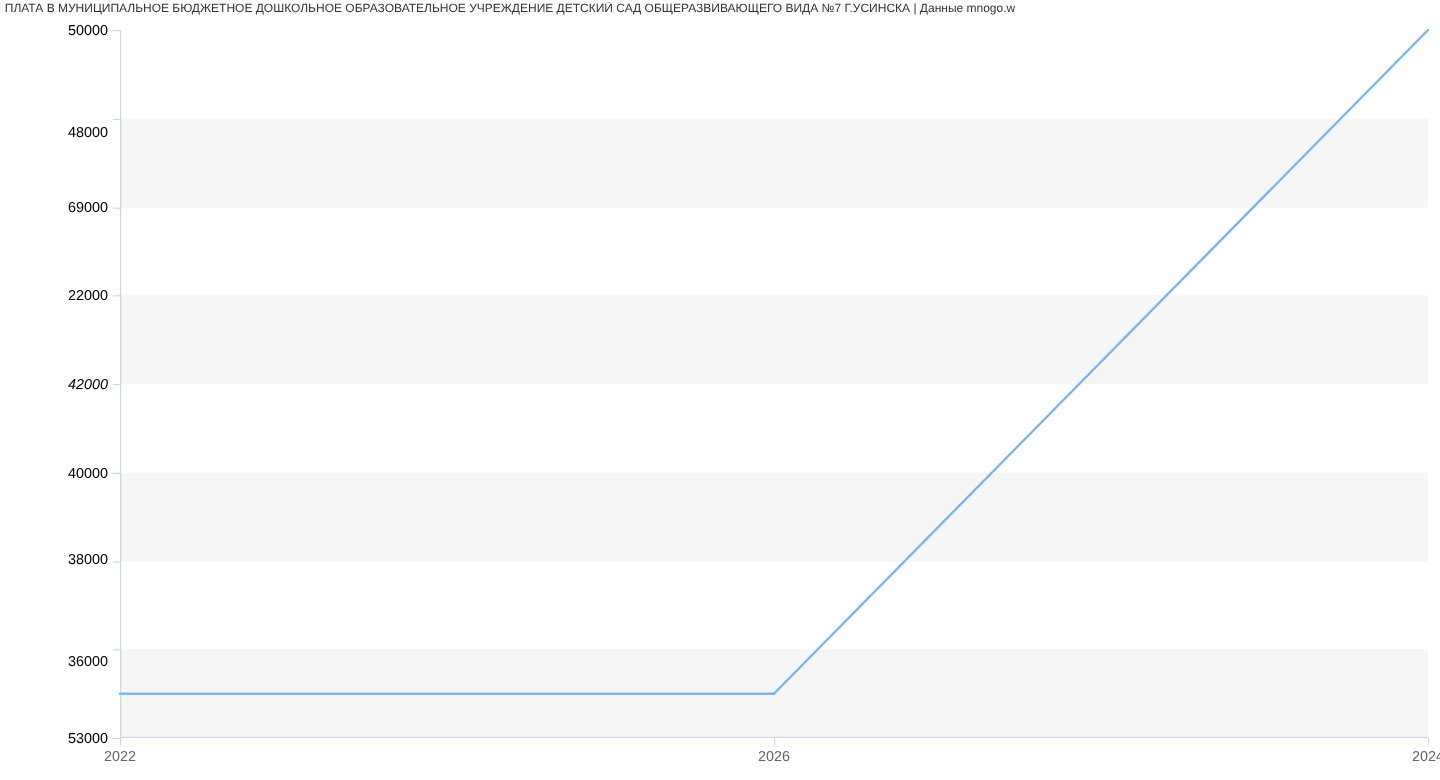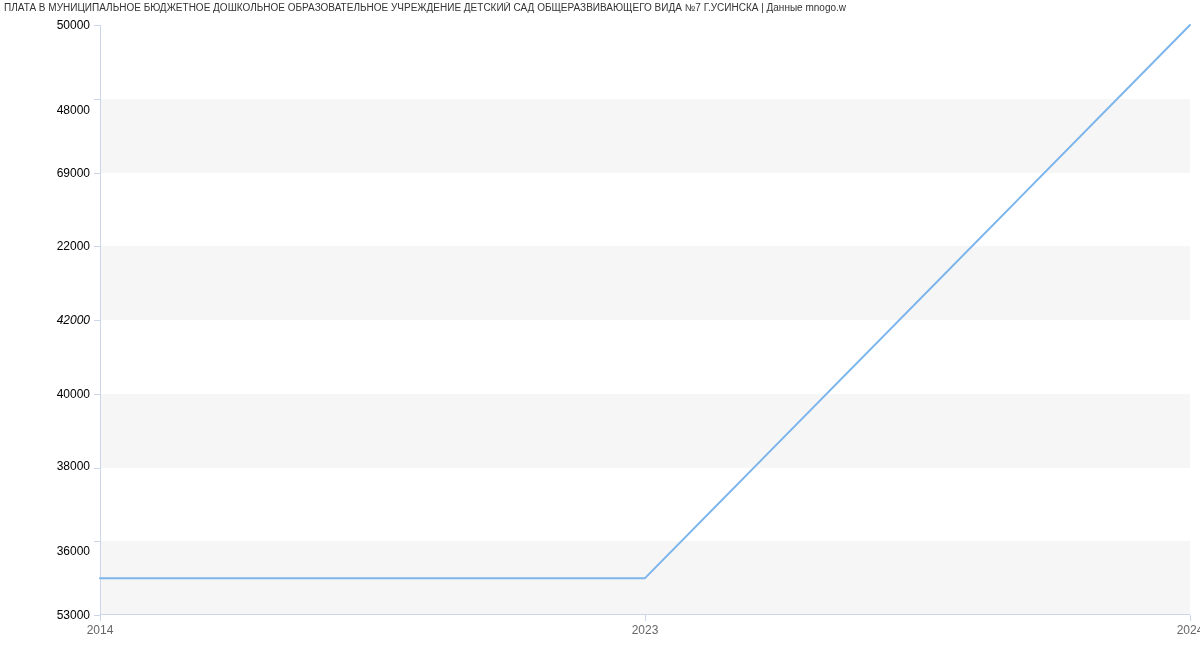--- a/index.html
+++ b/index.html
@@ -119,20 +119,20 @@
         <div class="y-label" style="top: 295px; font-style: italic;">42000</div>
         <div class="tick y-tick" style="top: 221.25px;"></div>
         <div class="y-label" style="top: 221.25px;">22000</div>
         <div class="tick y-tick" style="top: 147.5px;"></div>
         <div class="y-label" style="top: 147.5px;">69000</div>
         <div class="tick y-tick" style="top: 73.75px;"></div>
         <div class="y-label" style="top: 85px; text-align: center;">48000</div>
         <div class="tick y-tick" style="top: 0px;"></div>
         <div class="y-label" style="top: 0px;">50000</div>
         <div class="tick x-tick" style="left: 0px;"></div>
-        <div class="x-label" style="left: 0px;">2014</div>
+        <div class="x-label" style="left: 0px;">2022</div>
         <div class="tick x-tick" style="left: 545px;"></div>
-        <div class="x-label" style="left: 545px;">2023</div>
+        <div class="x-label" style="left: 545px;">2026</div>
         <div class="tick x-tick" style="left: 1090px;"></div>
         <div class="x-label" style="left: 1090px;">2024</div>
       </div>
   </div>
 </div>
 
 </body></html>

